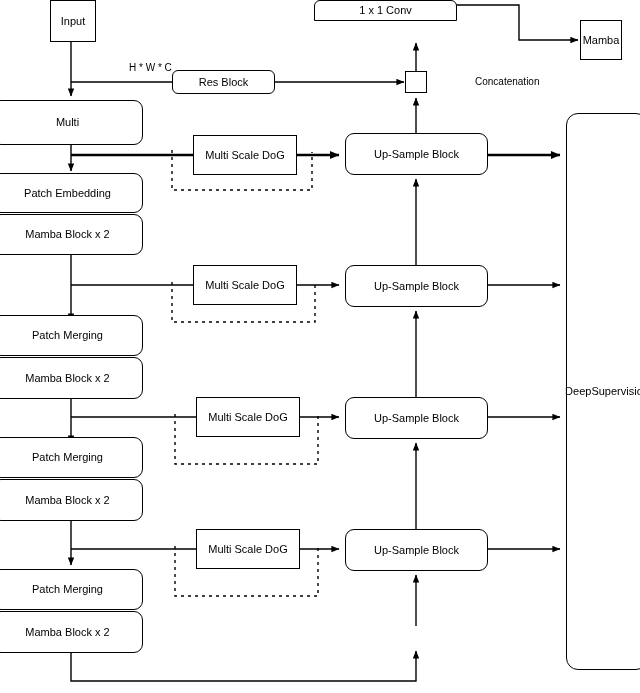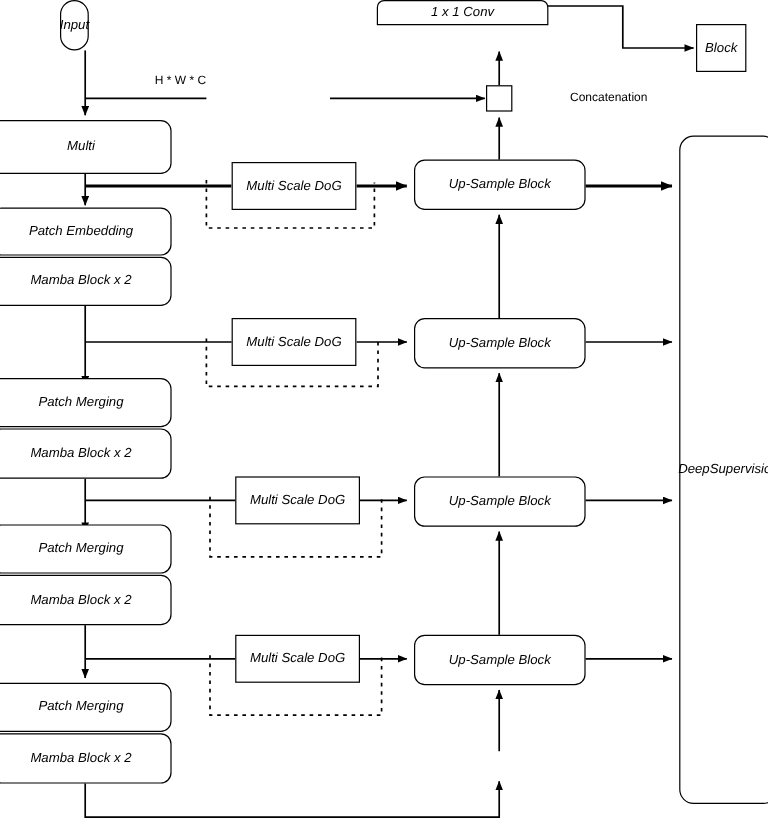--- a/index.html
+++ b/index.html
@@ -28,21 +28,20 @@
     display: flex;
     align-items: center;
     justify-content: center;
     text-align: center;
     color: #000000;
     background: #ffffff;
     border: 1px solid #000000;
     font-size: 11px;
     line-height: 1.15;
     z-index: 3;
-    font-style: italic;
   }
   .node.sharp { border-radius: 0; }
   .node.round { border-radius: 9px; }
   .node.round-sm { border-radius: 6px; }
   .label-free {
     position: absolute;
     color: #000000;
     font-size: 10px;
     background: transparent;
     white-space: nowrap;
@@ -129,37 +128,40 @@
     </g>
 
     <g stroke="#000000" fill="none" stroke-width="1.4" stroke-dasharray="3,4" stroke-linecap="butt">
       <path d="M172,150 L172,190 L312,190 L312,152"></path>
       <path d="M172,282 L172,322 L315,322 L315,284"></path>
       <path d="M175,414 L175,464 L318,464 L318,416"></path>
       <path d="M175,546 L175,596 L318,596 L318,548"></path>
     </g>
   </svg>
 
-  <div class="node sharp" style="left:50px; top:0px; width:24px; height:42px;border-radius:16px;">
+  <div class="node sharp" style="left:50px; top:0px; width:46px; height:42px;">
     <span>Input</span>
   </div>
 
   <div class="label-free" style="left:97px; top:62px;">H * W * C</div>
 
+  <div class="node round-sm" style="left:172px; top:70px; width:103px; height:24px;">
+    <span>Res Block</span>
+  </div>
 
   <div class="node round-sm" style="left:314px; top:0px; width:143px; height:21px; border-bottom-left-radius:0; border-bottom-right-radius:0;">
     <span>1 x 1 Conv</span>
   </div>
 
 
   <div class="node sharp" style="left:405px; top:71px; width:22px; height:22px;"></div>
   <div class="label-free" style="left:443px; top:76px;">Concatenation</div>
 
   <div class="node sharp" style="left:580px; top:20px; width:42px; height:40px;">
-    <span>Block</span>
+    <span>Mamba</span>
   </div>
 
   <div class="node round" style="left:-8px; top:100px; width:151px; height:45px;">
     <span>Multi</span>
   </div>
 
   <div class="node round" style="left:-8px; top:173px; width:151px; height:40px;">
     <span>Patch Embedding</span>
   </div>
   <div class="node round" style="left:-8px; top:214px; width:151px; height:41px;">

